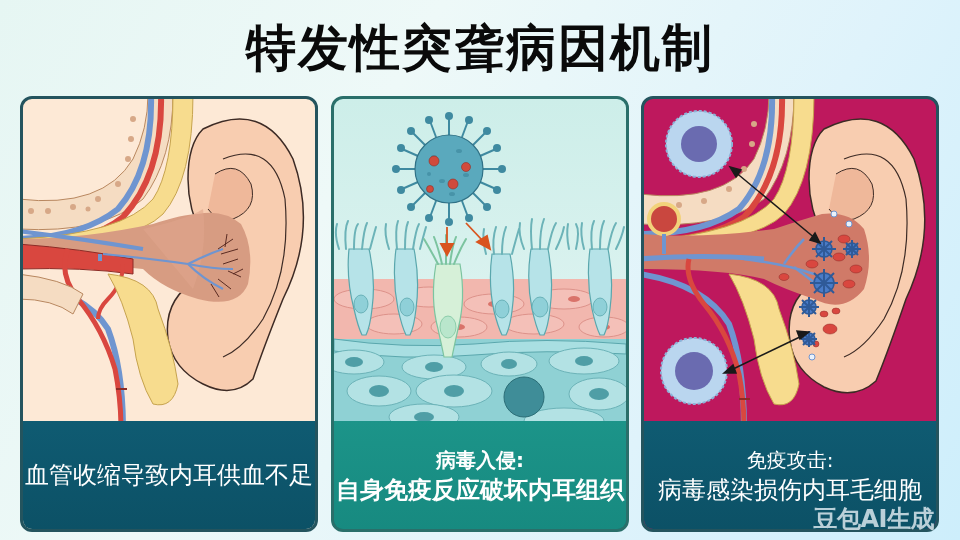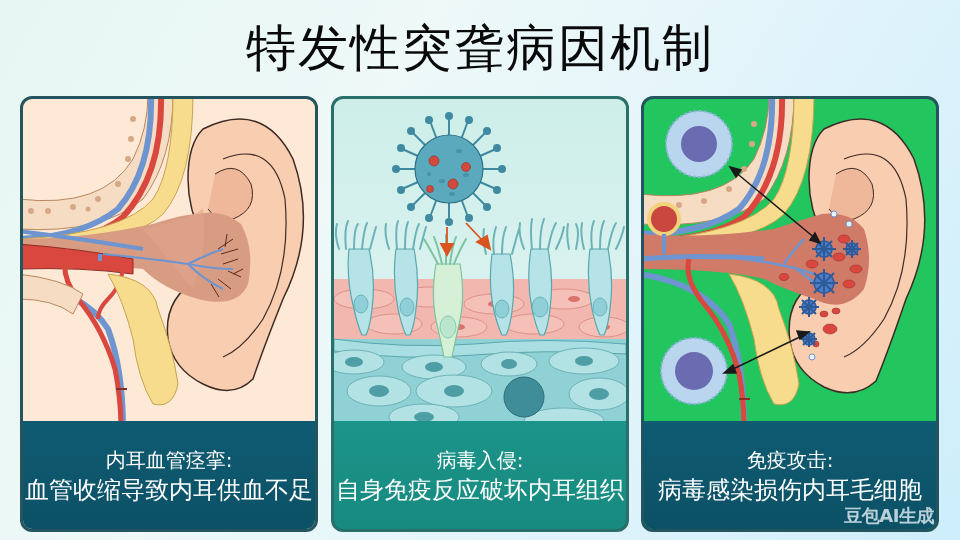--- a/index.html
+++ b/index.html
@@ -4,42 +4,42 @@
 <style>
   * { margin: 0; padding: 0; box-sizing: border-box; }
   html, body { width: 960px; height: 540px; overflow: hidden; }
   body {
     position: relative;
     background: linear-gradient(120deg, #e6f6f3 0%, #eef9f8 35%, #dff3fb 70%, #cdeefb 100%);
     font-family: "DejaVu Sans", "Liberation Sans", sans-serif;
   }
   .title {
     position: absolute; left: 0; top: 12px; width: 960px; height: 72px;
-    text-align: center; font-size: 50px; font-weight: normal; color: #0a0a0a;
+    text-align: center; font-size: 50px; font-weight: bold; color: #0a0a0a;
     letter-spacing: 2px; line-height: 72px;
   }
   .panel {
     position: absolute; top: 96px; width: 298px; height: 436px;
     border: 3px solid #24545e; border-radius: 12px; overflow: hidden;
   }
   .p1 { left: 20px; background: #fde9d6; }
-  .p2 { left: 331px; background: #0f766e; border-color: #2a6f6a; }
-  .p3 { left: 641px; background: #22c55e; padding-left: 20px; }
+  .p2 { left: 331px; background: #0f766e; border-color: #2a6f6a; font-weight: bold; }
+  .p3 { left: 641px; background: #be185d; padding-left: 20px; }
   .panel svg.art { position: absolute; left: 0; top: 0; width: 292px; height: 326px; }
   .caption {
     position: absolute; left: 0; bottom: 0; width: 100%; height: 108px;
     display: flex; flex-direction: column; align-items: center; justify-content: center;
     color: #ffffff; font-size: 19px; line-height: 30px; text-align: center;
   }
   .p1 .caption, .p3 .caption { background: linear-gradient(180deg, #0f5b72, #0c5166); }
   .p2 .caption { background: linear-gradient(180deg, #1c9489, #178a80); }
   .caption .cap-title { font-size: 20px; }
   .caption .cap-text { font-size: 24px; }
   .watermark {
-    position: absolute; right: 26px; bottom: 12px; font-size: 18px; font-weight: bold;
+    position: absolute; right: 26px; bottom: 5px; font-size: 24px; font-weight: bold;
     color: rgba(230,240,245,0.8); letter-spacing: -0.5px;
   }
 </style>
 </head>
 <body>
 
 <div class="title">特发性突聋病因机制</div>
 
 <div class="panel p1">
   <svg class="art" viewBox="0 0 292 326">
@@ -92,21 +92,20 @@
     <path d="M-5 185 Q60 190 85 230 Q100 270 100 330" fill="none" stroke="#6f95d0" stroke-width="6"></path>
     <path d="M45 150 Q35 175 55 200 Q80 230 92 270 Q98 300 98 330" fill="none" stroke="#d9473f" stroke-width="5"></path>
     <path d="M100 165 Q100 185 85 200 Q75 210 75 220" fill="none" stroke="#d9473f" stroke-width="4"></path>
     <path d="M93 290 L104 290" stroke="#8c2b26" stroke-width="2"></path>
     <path d="M77 155 L77 162" stroke="#6f95d0" stroke-width="4"></path>
 
     <path d="M85 175 Q130 180 135 210 Q150 250 155 285 Q150 310 130 305 Q115 280 110 240 Q100 200 85 175 Z" fill="#f7dc8e" stroke="#c6a34e" stroke-width="1"></path>
     <path d="M-5 175 Q40 180 60 195 L50 215 Q30 200 -5 200 Z" fill="#f5dcc2" stroke="#b8875f" stroke-width="1"></path>
   </svg>
   <div class="caption">
-    <div class="cap-title">内耳血管痉挛:</div>
     <div class="cap-text">血管收缩导致内耳供血不足</div>
   </div>
 </div>
 
 <div class="panel p2">
   <svg class="art" viewBox="0 0 292 326">
     <defs>
       <linearGradient id="skyg" x1="0" y1="0" x2="0" y2="1">
         <stop offset="0" stop-color="#cdeee9"></stop>
           <stop offset="1" stop-color="#e3f5f3"></stop>

